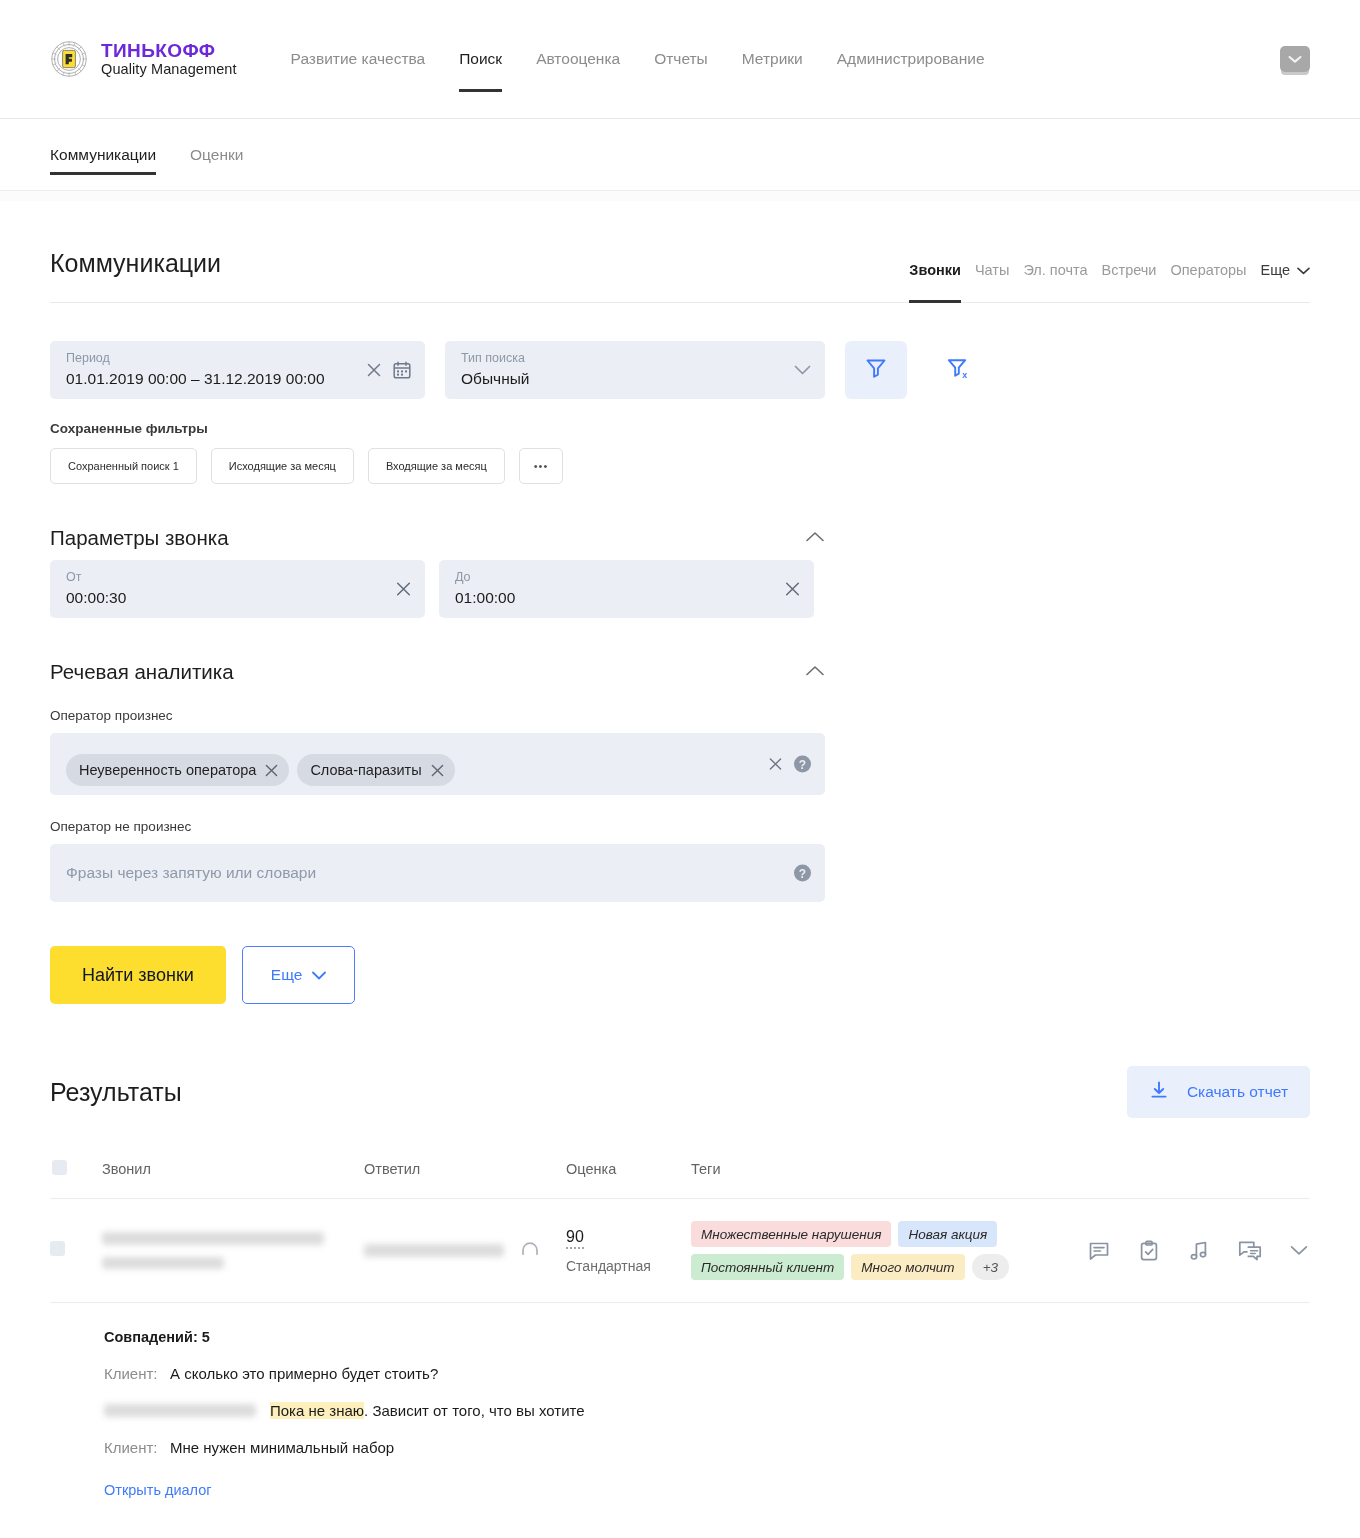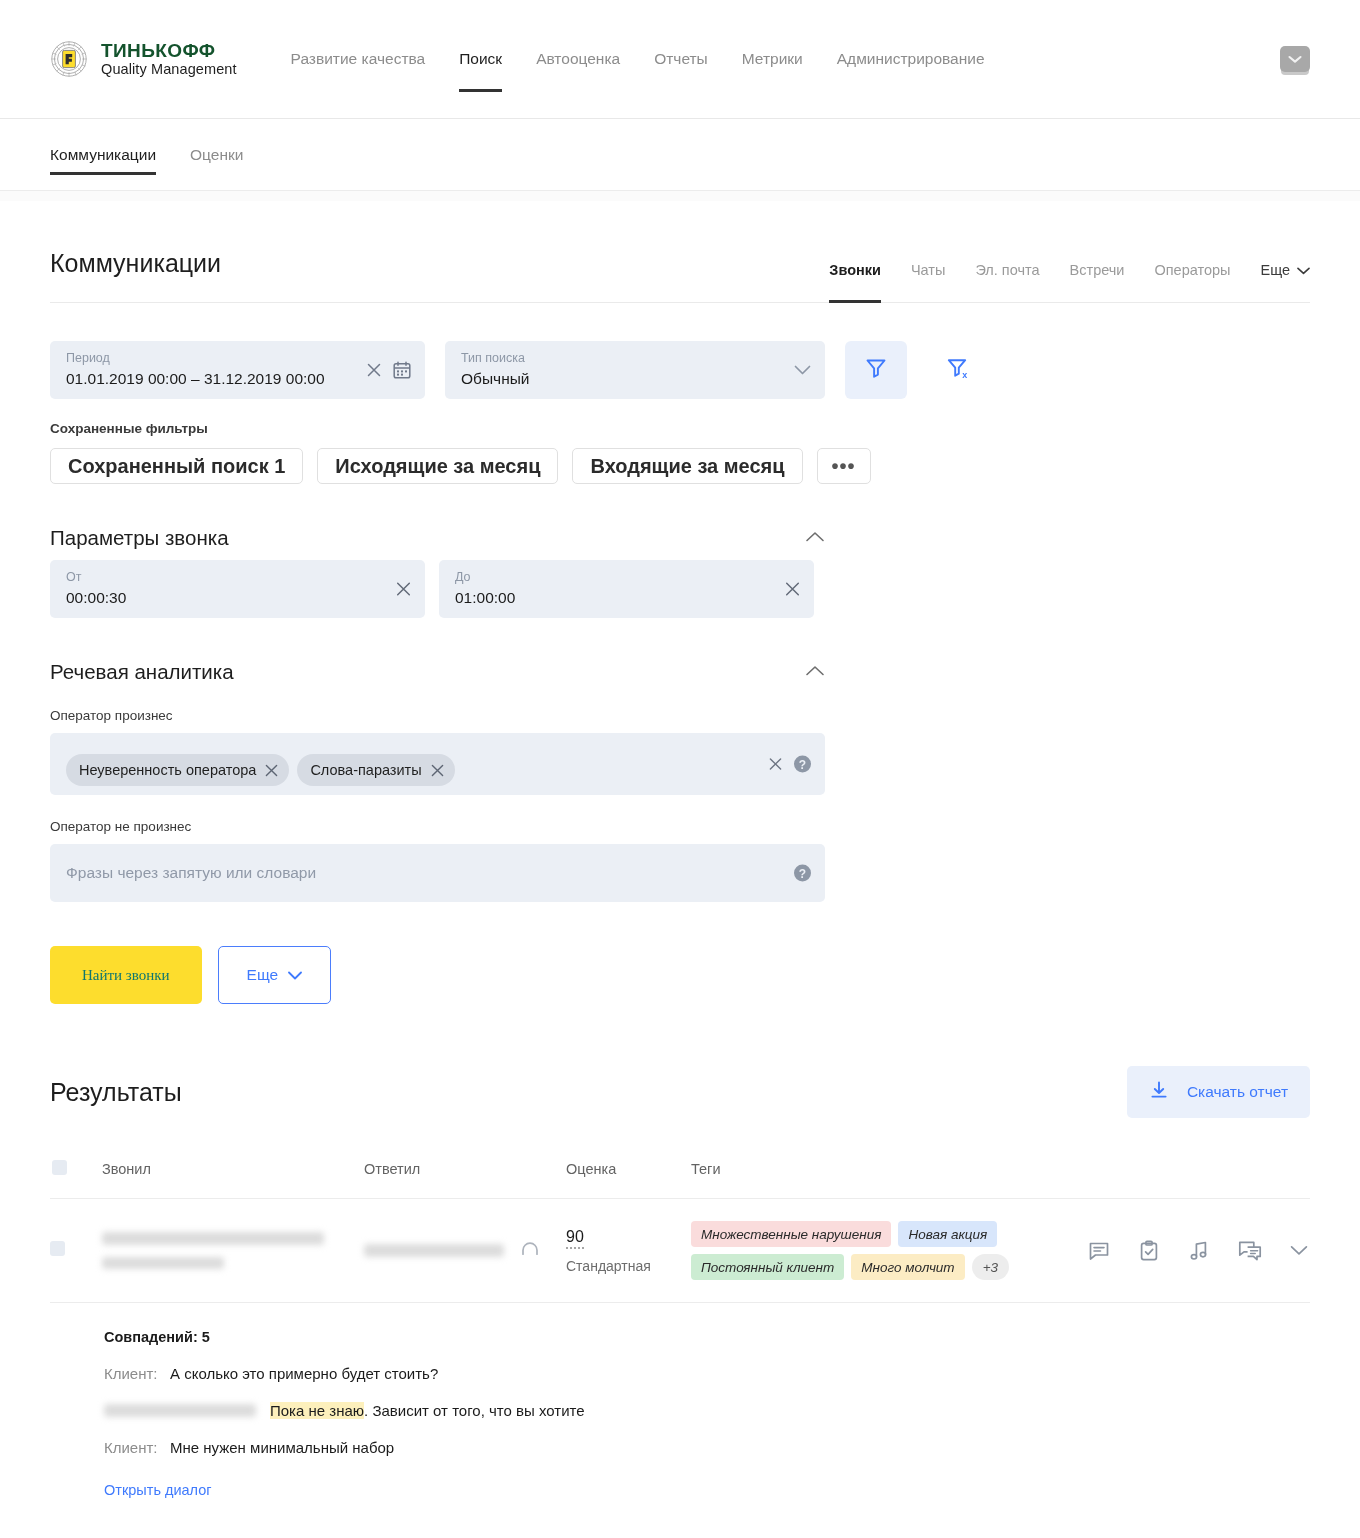--- a/index.html
+++ b/index.html
@@ -26,21 +26,21 @@
     display: flex;
     align-items: center;
     height: 118px;
     position: relative;
   }
   .brand { display: flex; align-items: center; gap: 13px; margin-right: 54px; }
   .crest { width: 38px; height: 38px; position: relative; flex: 0 0 38px; }
   .brand-text { line-height: 1.05; }
   .brand-name {
     font-size: 19px; font-weight: bold; letter-spacing: 0.4px;
-    color: #14532d; font-family: "Liberation Sans", sans-serif;
+    color: #6d28d9; font-family: "Liberation Sans", sans-serif;
   }
   .brand-sub { font-size: 14.5px; color: #1e1e1e; letter-spacing: 0.1px; margin-top: 1px; }
 
   .mainnav { display: flex; align-items: center; gap: 34px; height: 118px; }
   .mainnav-item {
     font-size: 15.5px;
     color: #8c8c8c;
     height: 118px;
     display: flex;
     align-items: center;
@@ -90,21 +90,21 @@
 
   
   .content { padding: 0 50px; background:#fff; }
 
   .section-head {
     display: flex; align-items: flex-end; justify-content: space-between;
     padding-top: 48px;
     border-bottom: 1px solid #eaeaea;
   }
   .page-title { font-size: 25px; font-weight: normal; color: #1e1e1e; padding-bottom: 24px; }
-  .comm-tabs { display: flex; align-items: flex-end; gap: 30px; }
+  .comm-tabs { display: flex; align-items: flex-end; gap: 14px; }
   .comm-tab {
     font-size: 14.5px; color: #9a9a9a; cursor: pointer; position: relative;
     padding-bottom: 24px; white-space: nowrap;
   }
   .comm-tab.active { color: #1e1e1e; font-weight: bold; }
   .comm-tab.active::after {
     content:""; position:absolute; left:0; right:0; bottom:-1px;
     height:3px; background:#333;
   }
   .comm-tab.more { display:flex; align-items:center; gap:7px; color:#3b3b3b; }
@@ -141,22 +141,22 @@
   }
 
   
   .saved-wrap { padding-top: 22px; }
   .saved-label { font-size: 13.5px; color: #3a3a3a; font-weight: bold; }
   .chip-row { display: flex; gap: 14px; margin-top: 12px; }
   .chip {
     border: 1px solid #e0e0e0; border-radius: 5px;
     height: 36px; padding: 0 17px;
     display: flex; align-items: center;
-    font-size: 20px; color: #2b2b2b;
-    background: #fff; cursor: pointer; white-space: nowrap; font-weight: bold;
+    font-size: 11px; color: #2b2b2b;
+    background: #fff; cursor: pointer; white-space: nowrap;
   }
   .chip.dots { padding: 0 14px; color:#555; letter-spacing:1px; }
 
   
   .block { padding-top: 42px; }
   .block-head {
     width: 775px;
     display:flex; align-items:center; justify-content: space-between;
     cursor: pointer;
   }
@@ -185,22 +185,22 @@
   }
   .q-icon { width:17px; height:17px; border-radius:50%; background:#8d97a6; color:#ebeff5;
             font-size:12px; display:flex; align-items:center; justify-content:center;
             font-weight:bold; cursor:pointer; }
 
   
   .actions { display:flex; gap: 16px; padding-top: 44px; align-items: stretch; }
   .btn-primary {
     background: #fddd2d; border: none; border-radius: 5px;
     height: 58px; padding: 0 32px;
-    font-size: 15px; color: #0f766e; cursor: pointer;
-    font-family: Liberation Serif, serif;
+    font-size: 18px; color: #0f172a; cursor: pointer;
+    font-family: Liberation Sans, sans-serif;
   }
   .btn-outline {
     background: #fff; border: 1px solid #4b7dfc; border-radius: 5px;
     height: 58px; padding: 0 28px;
     font-size: 15.5px; color: #3f7afd; cursor: pointer;
     display:flex; align-items:center; gap: 10px;
     font-family: "Liberation Sans", sans-serif;
   }
 
   

